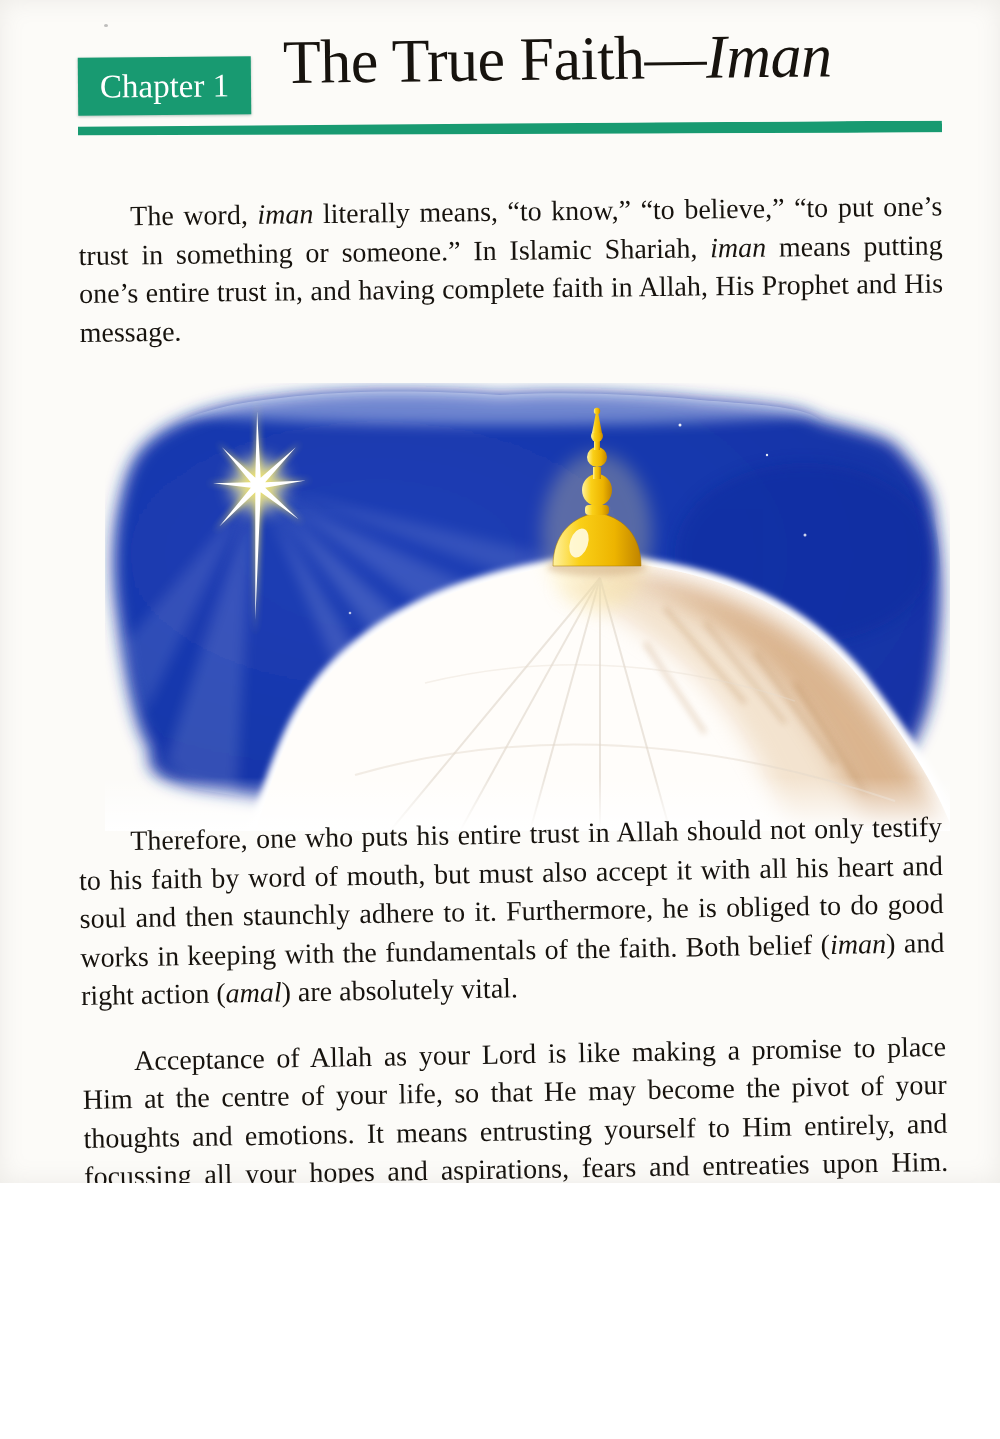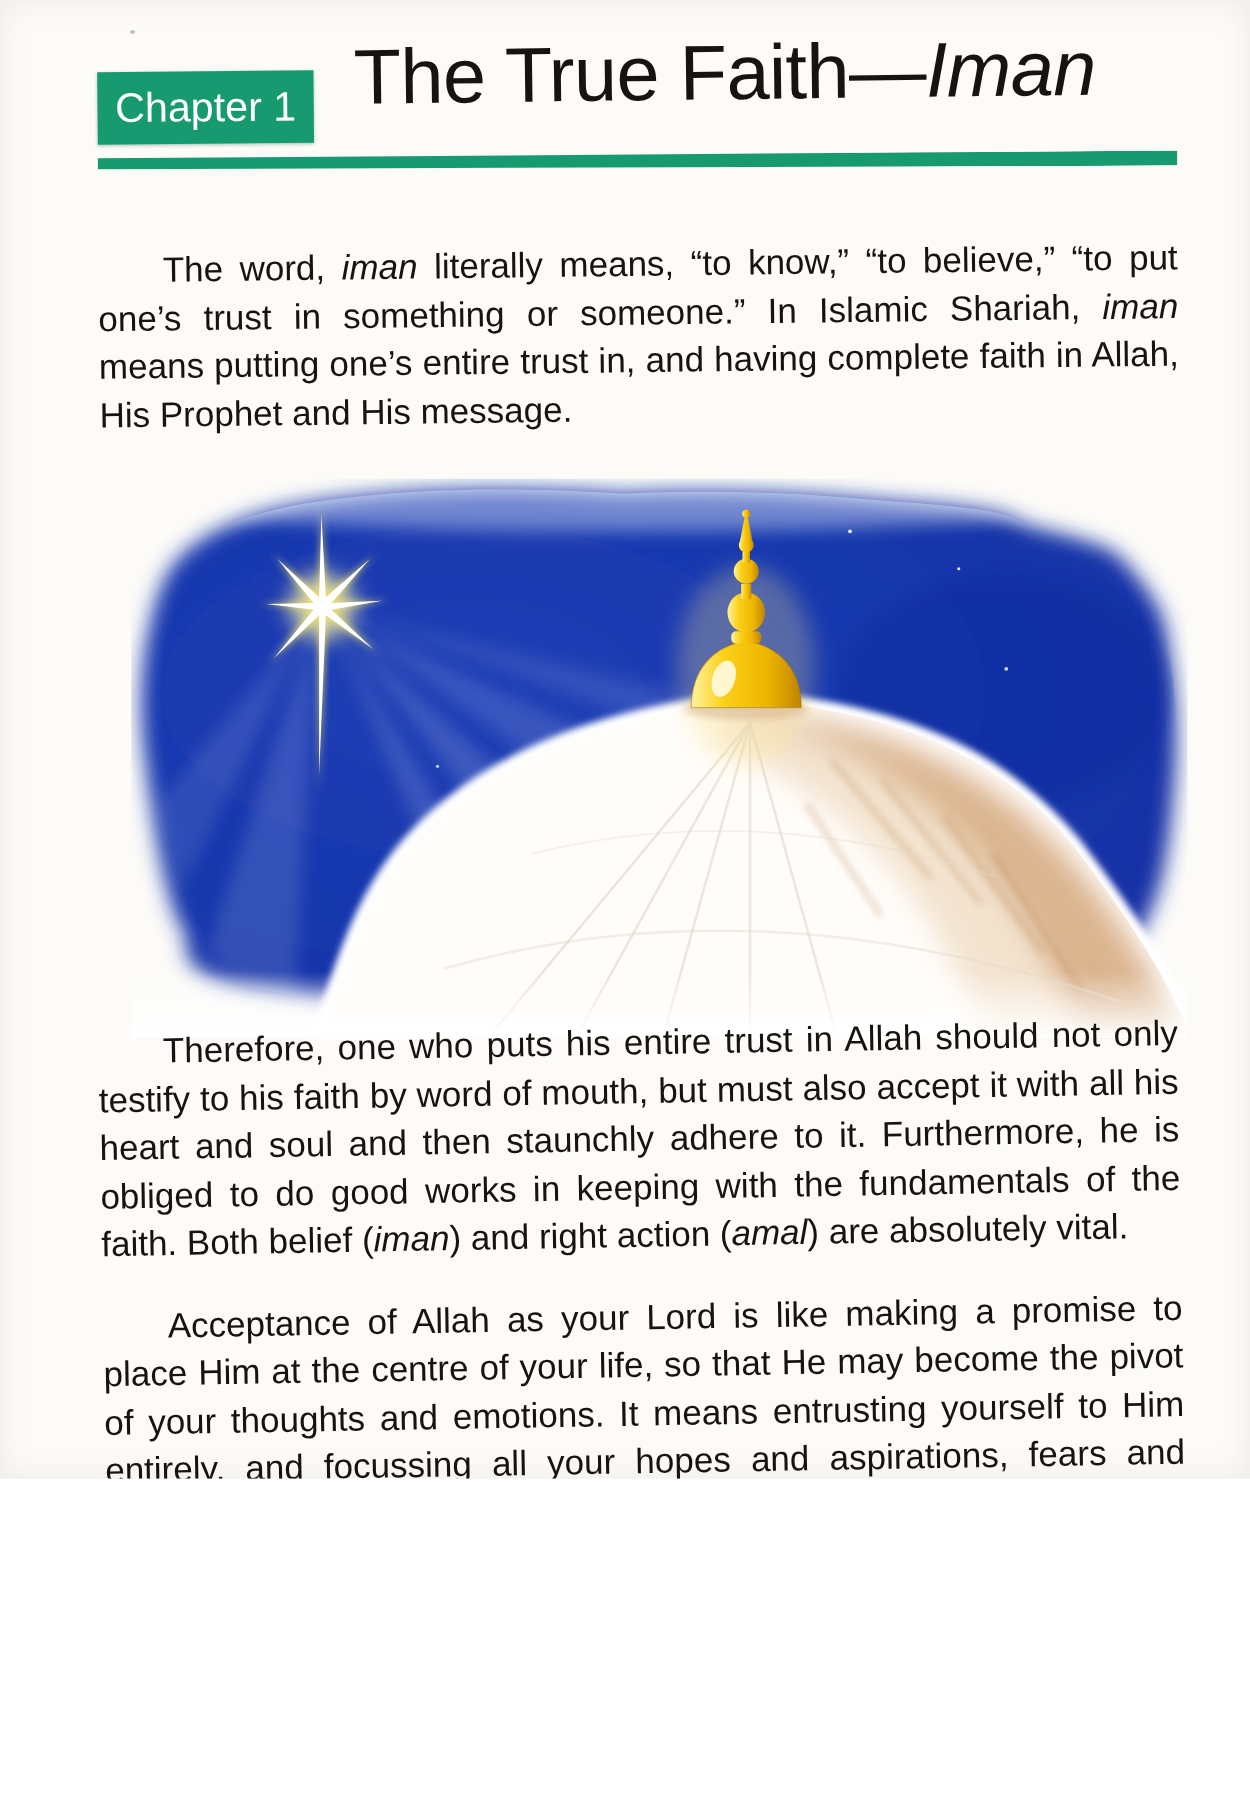--- a/index.html
+++ b/index.html
@@ -1,20 +1,20 @@
 <!DOCTYPE html>
 <html style="--green: #189a71; --sky-blue: #1737ac; --gold: #f2c30d; --dome-tan: #c68e5a; --star-yellow: #ece063; --text: #17130e; --paper: #fcfbf8;"><head>
 <meta charset="utf-8">
 <style>
   html,body{margin:0;padding:0;background:#ffffff;}
   .page{
     position:relative;width:1000px;height:1183px;overflow:hidden;
     background:var(--paper,#fcfbf8);
     color:var(--text,#17130e);
-    font-family:Liberation Sans, sans-serif;
+    font-family:Liberation Serif, serif;
     box-shadow:inset 0 0 24px rgba(140,135,125,.14);
   }
   .speck{position:absolute;left:104px;top:24px;width:4px;height:3px;border-radius:50%;
     background:#8a8a8a;opacity:.55;}
   .chapter-badge{
     position:absolute;left:78px;top:57px;width:173px;height:58px;
     background:var(--green,#189a71);color:#ffffff;
     display:flex;align-items:center;justify-content:center;
     font-size:33px;transform:rotate(-0.5deg);
     box-shadow:0 1px 3px rgba(0,60,40,.30);

